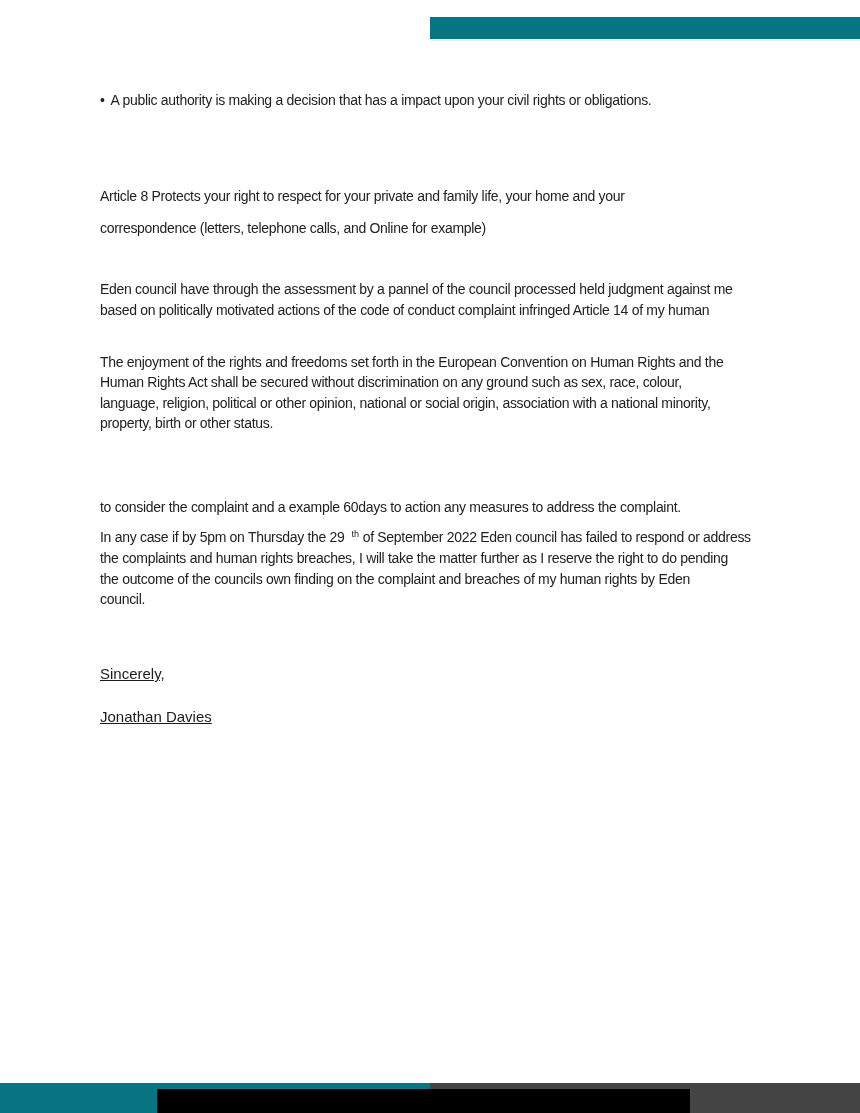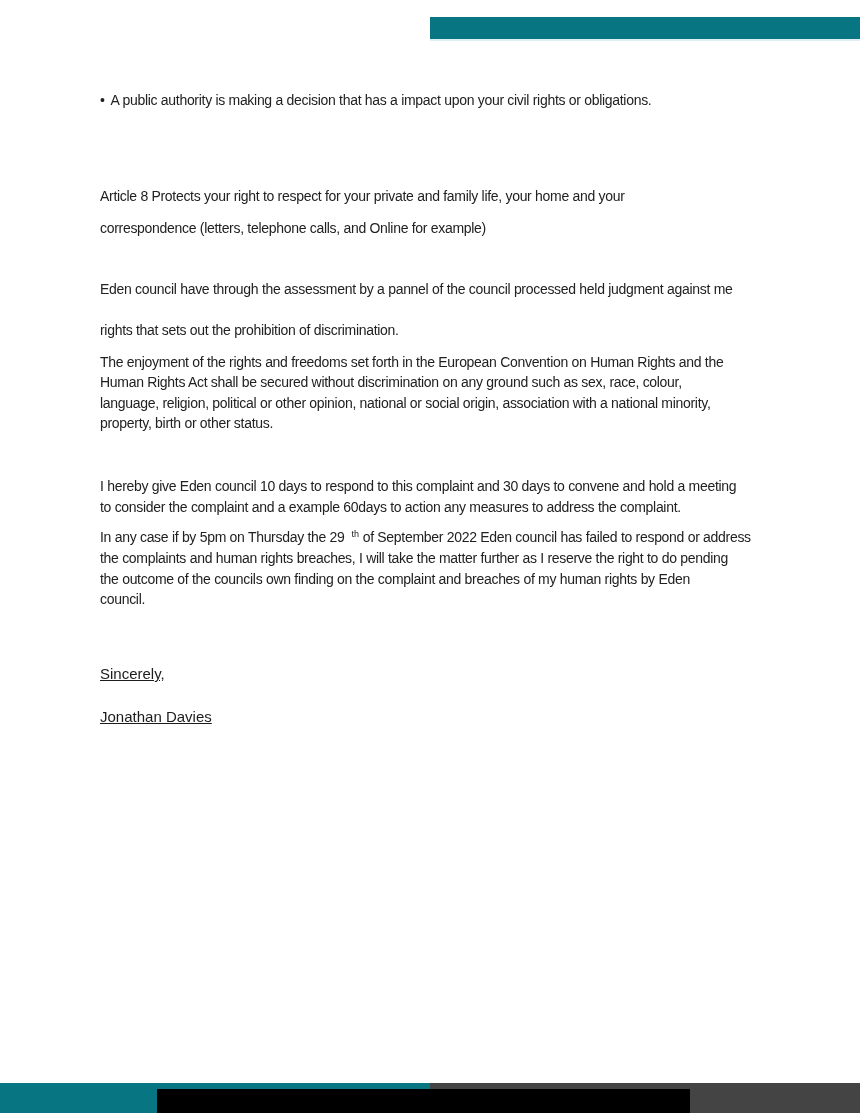--- a/index.html
+++ b/index.html
@@ -90,28 +90,27 @@
   <div class="topbar-accent" style="background: rgb(221, 238, 244);"></div>
 
   <div class="line" style="top:74px">
     <span class="bullet-glyph">•</span><span>A public authority is making a decision that has a impact upon your civil rights or obligations.</span>
   </div>
 
   <div class="line" style="top:170px">Article 8 Protects your right to respect for your private and family life, your home and your</div>
   <div class="line" style="top:202px">correspondence (letters, telephone calls, and Online for example)</div>
 
   <div class="line" style="top:263px">Eden council have through the assessment by a pannel of the council processed held judgment against me</div>
-  <div class="line" style="top:304px">rights that sets out the prohibition of discrimination.</div>
+  <div class="line" style="top:284px">based on politically motivated actions of the code of conduct complaint infringed Article 14 of my human</div>
 
   <div class="line" style="top:336px">The enjoyment of the rights and freedoms set forth in the European Convention on Human Rights and the</div>
   <div class="line" style="top:356px">Human Rights Act shall be secured without discrimination on any ground such as sex, race, colour,</div>
   <div class="line" style="top:377px">language, religion, political or other opinion, national or social origin, association with a national minority,</div>
   <div class="line" style="top:397px">property, birth or other status.</div>
 
-  <div class="line" style="top:460px">I hereby give Eden council 10 days to respond to this complaint and 30 days to convene and hold a meeting</div>
   <div class="line" style="top:481px">to consider the complaint and a example 60days to action any measures to address the complaint.</div>
 
   <div class="line" style="top:511px">
     <span>In any case if by 5pm on Thursday the 29</span><span class="sup">th</span><span> of September 2022 Eden council has failed to respond or address</span>
   </div>
   <div class="line" style="top:532px">the complaints and human rights breaches, I will take the matter further as I reserve the right to do pending</div>
   <div class="line" style="top:553px">the outcome of the councils own finding on the complaint and breaches of my human rights by Eden</div>
   <div class="line" style="top:573px">council.</div>
 
   <div class="closing-line" style="top:647px">Sincerely,</div>

